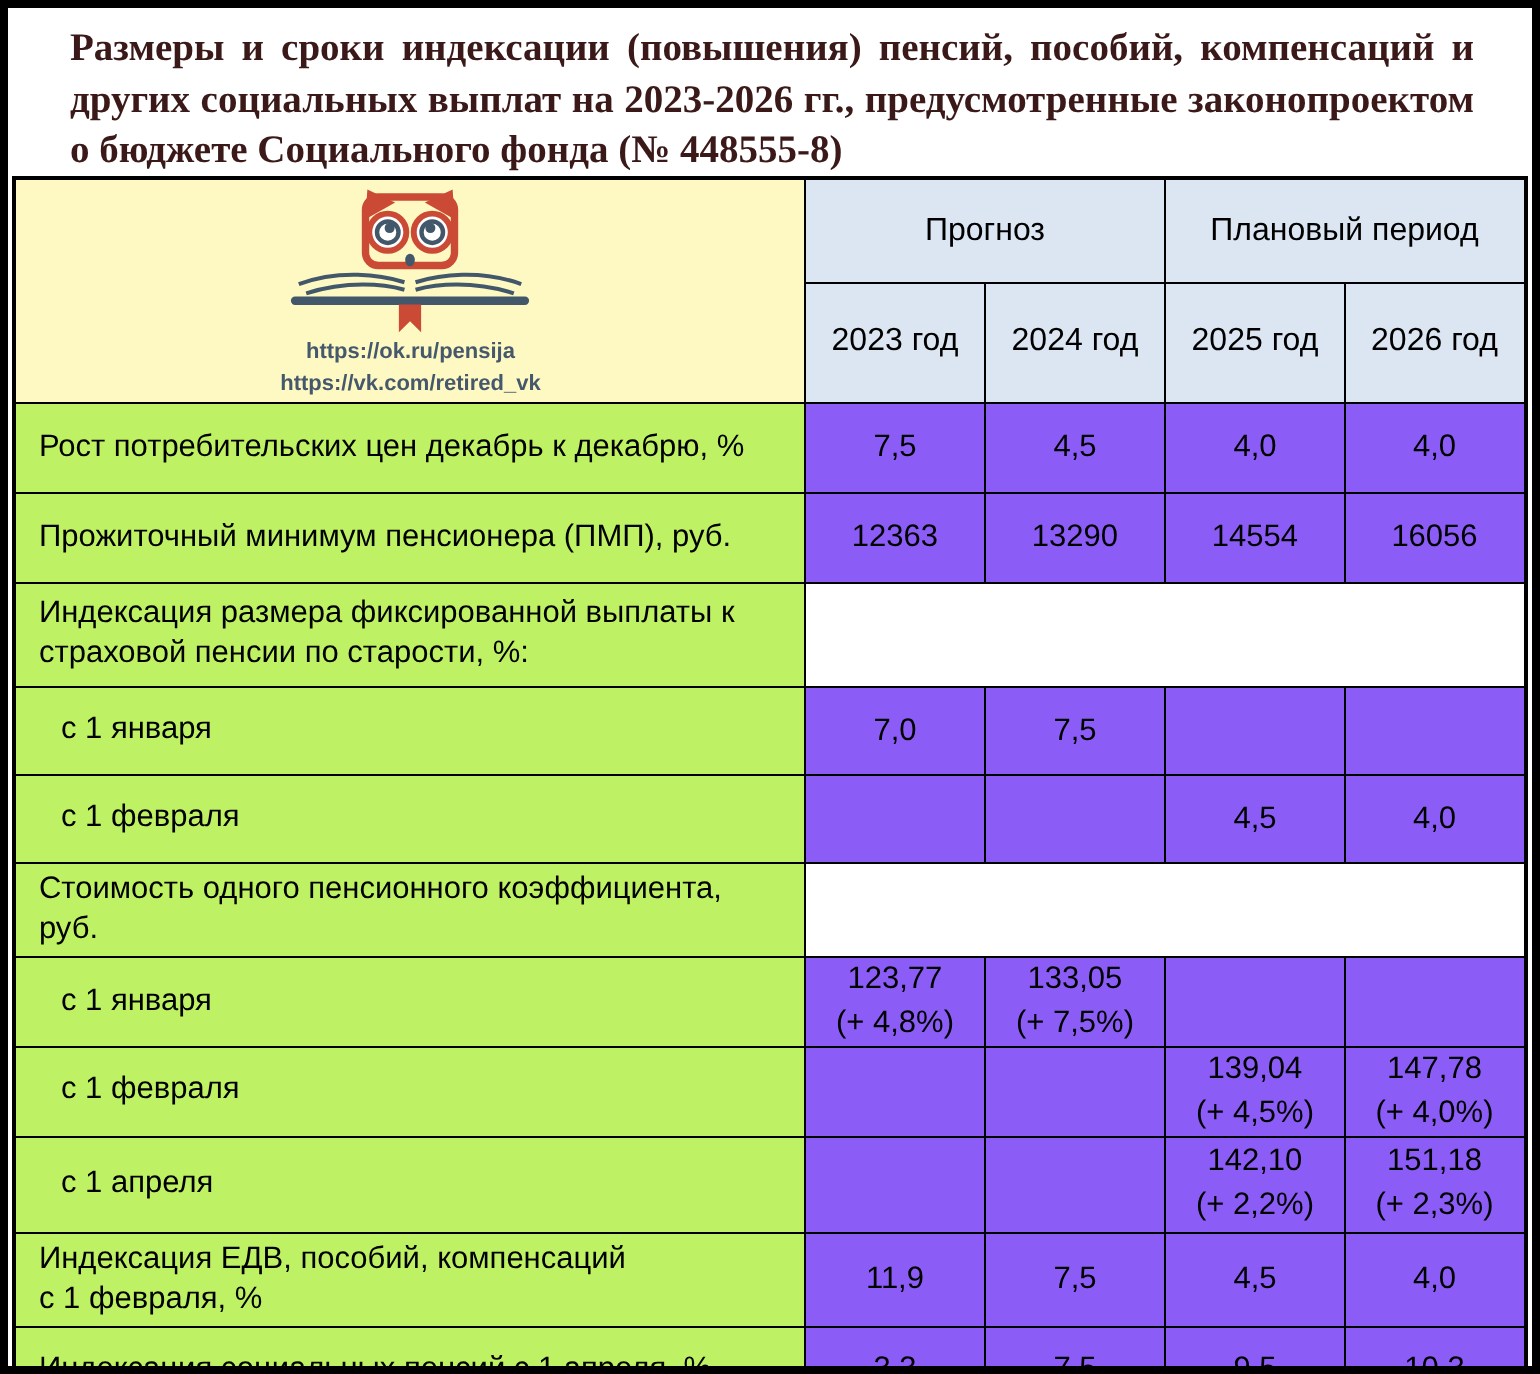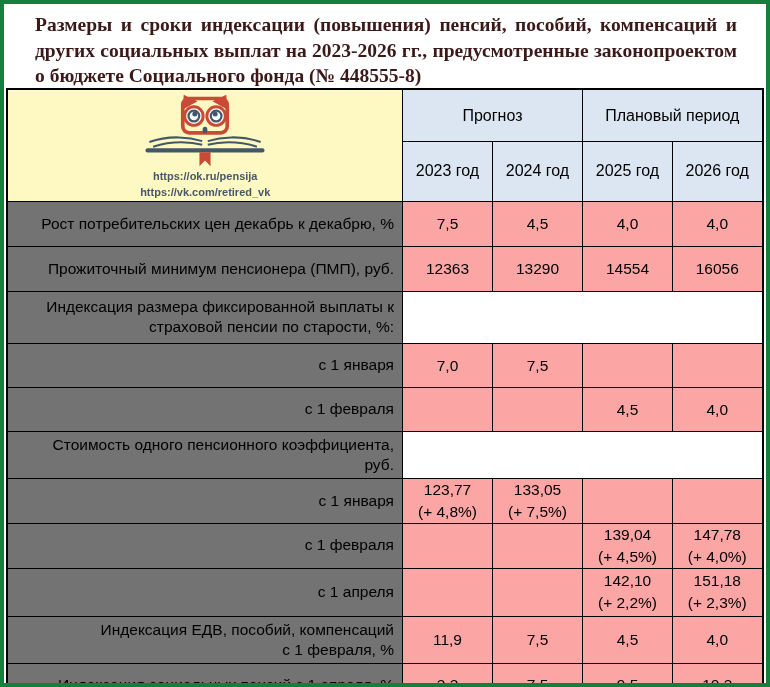--- a/index.html
+++ b/index.html
@@ -4,21 +4,21 @@
 <style>
   * { box-sizing: border-box; margin: 0; padding: 0; }
   html, body { background: #ffffff; }
   body {
     width: 770px; height: 687px;
     font-family: "Liberation Sans", sans-serif;
     color: #000;
   }
   .frame {
     width: 770px; height: 687px;
-    border: 4px solid #15803d;
+    border: 4px solid #000000;
     background: #ffffff;
     overflow: hidden;
   }
   .title {
     font-family: "Liberation Serif", serif;
     font-weight: bold;
     color: #3b1919;
     font-size: 19.5px;
     line-height: 1.32;
     text-align: justify;
@@ -40,30 +40,30 @@
     text-align: center;
     font-size: 16px;
     font-weight: normal;
   }
   thead tr.h1 { height: 43px; }
   thead tr.h2 { height: 49px; }
   .logo-cell { background: #fef9c3; text-align: center; vertical-align: middle; }
   .logo-cell svg { display: block; margin: 2px auto 1px auto; }
   .links { font-size: 11px; font-weight: bold; color: #45586c; line-height: 1.45; }
   .label {
-    background: #737373;
+    background: #bef264;
     font-size: 15.5px;
     line-height: 1.3;
     padding: 3px 8px 3px 11px;
     white-space: pre-line;
-    text-align: right;
+    text-align: left;
   }
   .label.sub { padding-left: 22px; }
   .val {
-    background: #fca5a5;
+    background: #8b5cf6;
     text-align: center;
     font-size: 15.5px;
     line-height: 1.4;
     white-space: pre-line;
   }
   .merged { background: #ffffff; }
   
   tbody tr:nth-child(1)  { height: 45px; }
   tbody tr:nth-child(2)  { height: 45px; }
   tbody tr:nth-child(3)  { height: 52px; padding-left: 32px; }

